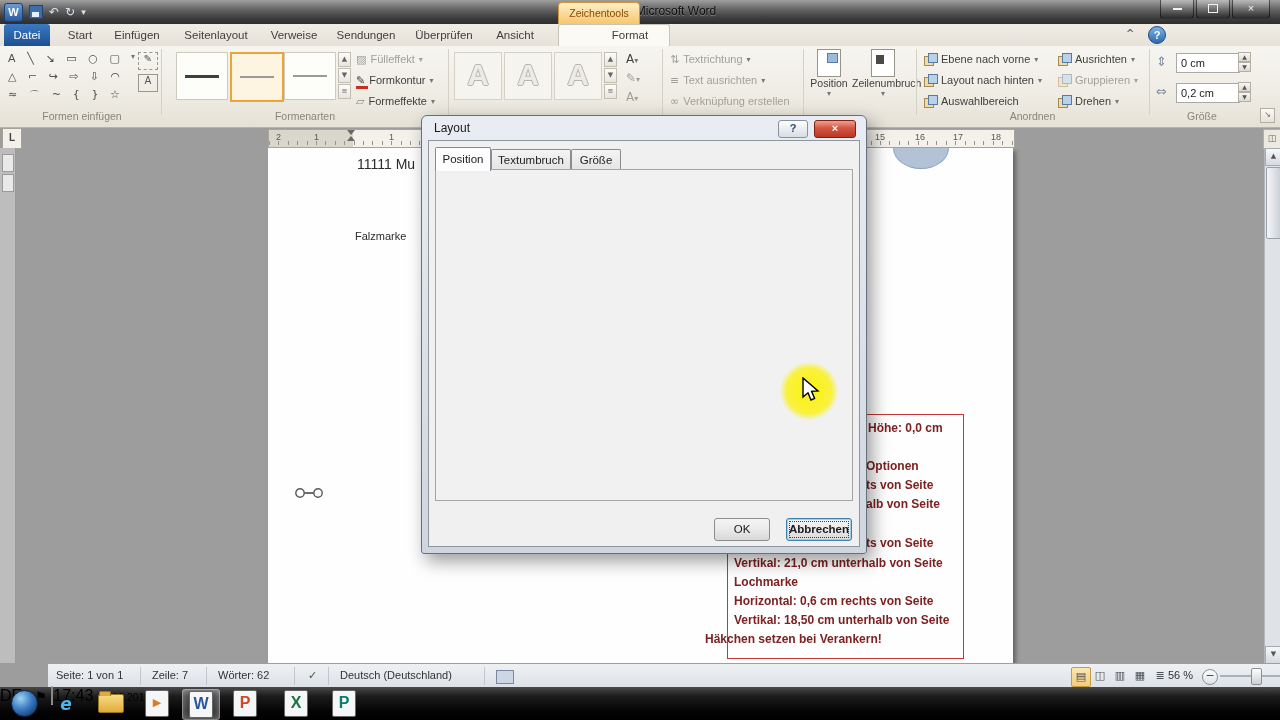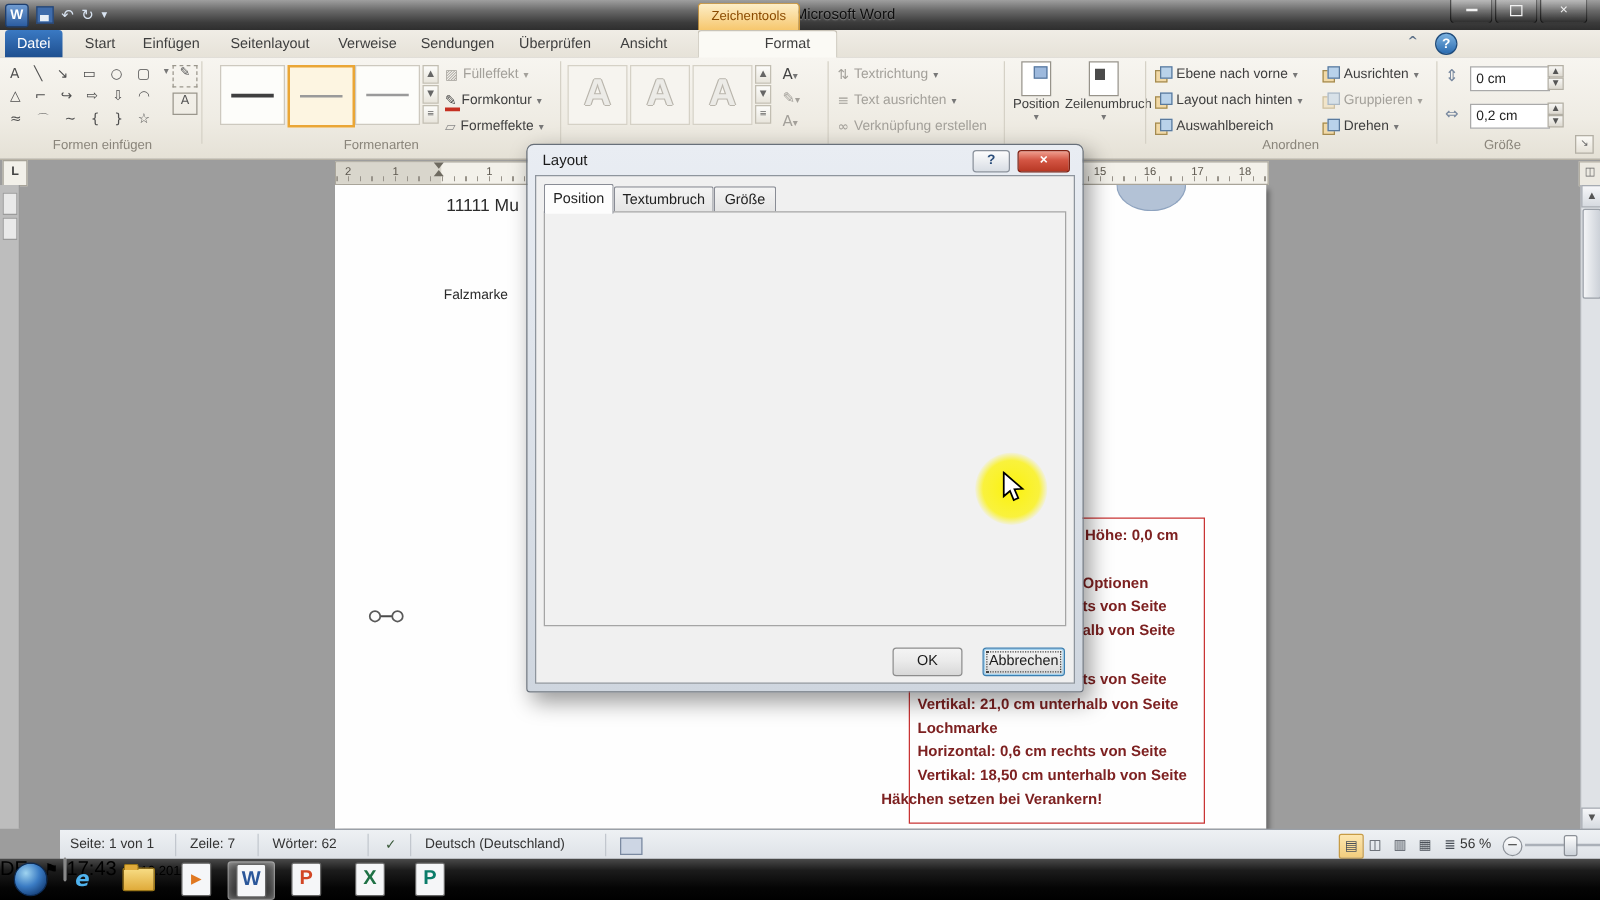--- a/index.html
+++ b/index.html
@@ -105,21 +105,21 @@
   .cmb.w2{width:118px;}
   .spinf{position:absolute;width:93px;height:20px;background:#fff;border:1px solid #a9a9a9;}
   .spinf.off{background:#f1f1f1;border-color:#bdbdbd;}
   .spinf .tx{position:absolute;left:4px;top:3px;font-size:11.5px;color:#111;}
   .spinf .ud{position:absolute;right:1px;top:1px;width:14px;height:16px;display:flex;flex-direction:column;}
   .spinf .ud span{flex:1;background:linear-gradient(#f8f8f8,#dcdcdc);border:1px solid #b0b0b0;font-size:5.5px;color:#555;text-align:center;line-height:7px;}
   .chk{position:absolute;width:11px;height:11px;border:1px solid #8b9097;background:#fff;}
   .chk.c::after{content:"✓";position:absolute;left:0px;top:-3px;font-size:12px;color:#283d52;font-weight:bold;}
   .chk.off{background:#f3f3f3;border-color:#c3c3c3;}
   .dbtn{position:absolute;width:54px;height:21px;background:linear-gradient(#f4f4f4,#ebebeb 45%,#d8d8d8);border:1px solid #8d8d8d;border-radius:3px;font-size:11.5px;color:#1a1a1a;text-align:center;line-height:20px;}
-  .dbtn.focus{border-color:#3c7fb1;box-shadow:inset 0 0 0 1px #9fd0ee;outline:1px dotted #444;outline-offset:-4px;width:64px;}
+  .dbtn.focus{border-color:#3c7fb1;box-shadow:inset 0 0 0 1px #9fd0ee;outline:1px dotted #444;outline-offset:-4px;width:64px;font-weight:bold;}
 
   
   .hl{left:780px;top:362px;width:58px;height:58px;border-radius:50%;background:radial-gradient(circle,rgba(252,242,0,.95) 0%,rgba(252,242,0,.75) 55%,rgba(252,242,0,0) 72%);z-index:60;}
   .cur{left:800px;top:377px;z-index:61;}
 
   
   .statusbar{left:0;top:663px;width:1280px;height:24px;background:linear-gradient(#eef1f4,#dde1e6);border-top:1px solid #9aa0a8;font-size:11px;color:#333;margin-left:48px;}
   .sitem{position:absolute;top:5px;white-space:nowrap;}
   .sdiv{position:absolute;top:3px;width:1px;height:18px;background:#c2c7ce;}
   .vbtn{position:absolute;top:3px;width:18px;height:18px;text-align:center;line-height:17px;font-size:11px;color:#4a5058;border-radius:2px;}

